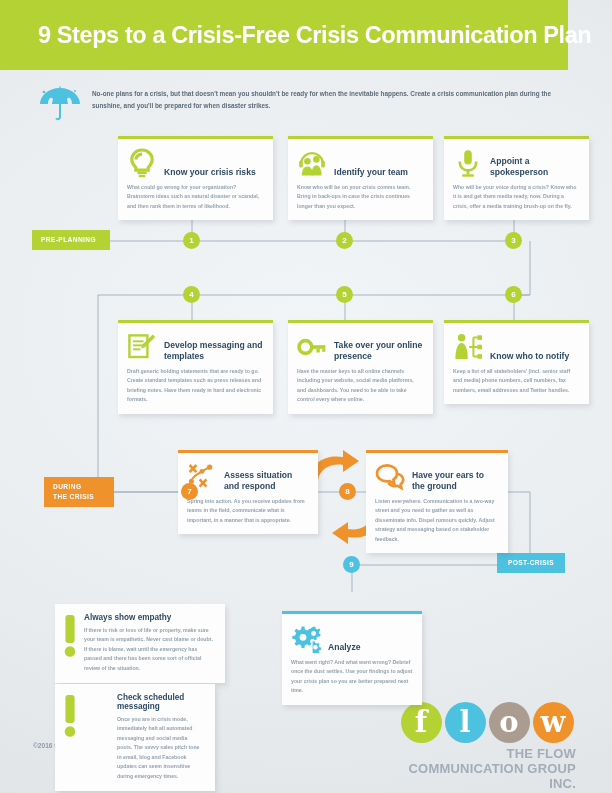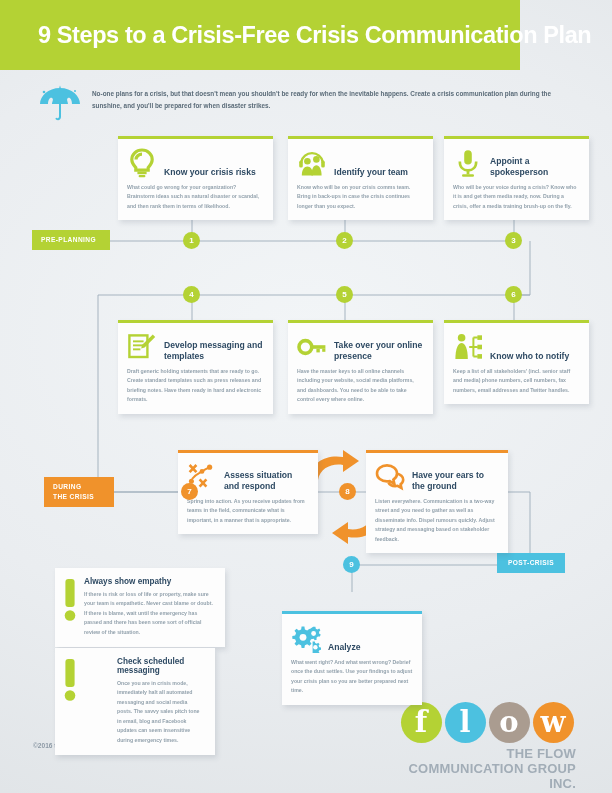--- a/index.html
+++ b/index.html
@@ -14,21 +14,21 @@
     position: relative;
     width: 612px; height: 793px;
     background:
       radial-gradient(ellipse 760px 560px at 50% 42%, #f2f5f7 0%, #eaedf0 55%, #dfe3e6 100%);
     overflow: hidden;
   }
 
   
   .header {
     position: absolute; left: 0; top: 0;
-    width: 520px; height: 70px;
+    width: 568px; height: 70px;
     background: #b4d234;
     display: flex; align-items: center;
   }
   .header h1 {
     color: #ffffff;
     font-size: 23.5px;
     font-weight: bold;
     letter-spacing: -0.4px;
     padding-left: 38px;
     white-space: nowrap;
@@ -110,20 +110,21 @@
   }
 
   
   .tip {
     position: absolute;
     background: #fdfdfd;
     box-shadow: 2px 3px 5px rgba(80,95,110,0.16);
     padding: 9px 11px 10px 9px;
     display: flex; align-items: flex-start;
     z-index: 5;
+    margin-top: 36px;
   }
   .tip-bang { flex: 0 0 auto; width: 12px; height: 42px; margin-right: 8px; margin-top: 2px; }
   .tip-title { color: #2e4a63; font-size: 8.2px; font-weight: bold; margin-bottom: 4px; }
   .tip-body { color: #93a2ad; font-size: 5.2px; font-weight: bold; line-height: 1.82; }
 
   
   .cycle { position: absolute; left: 305px; top: 448px; width: 82px; height: 100px; z-index: 4; }
 
   
   .copyright {

